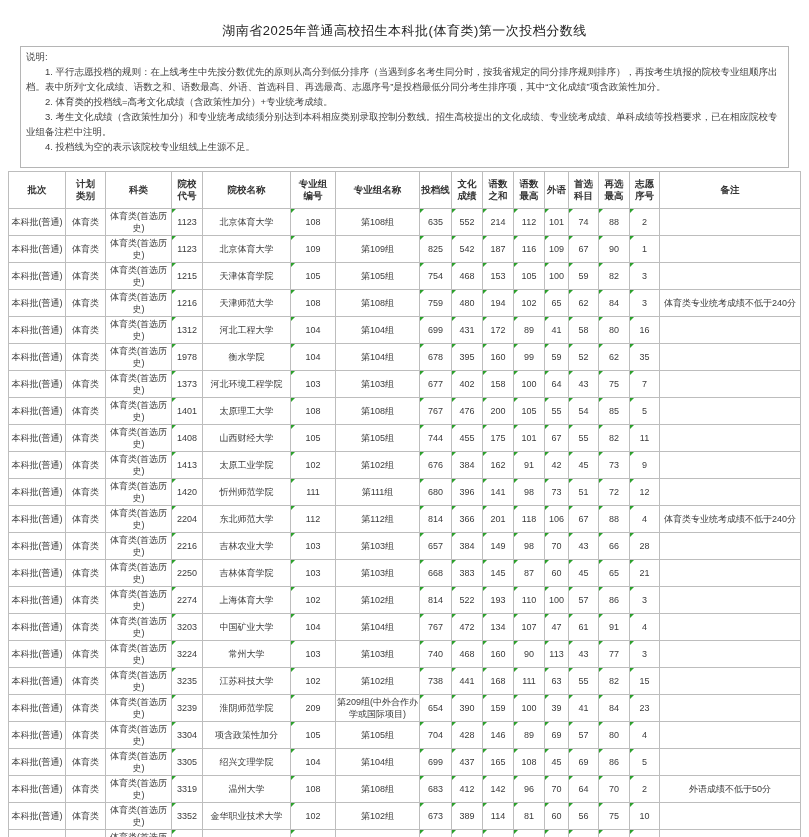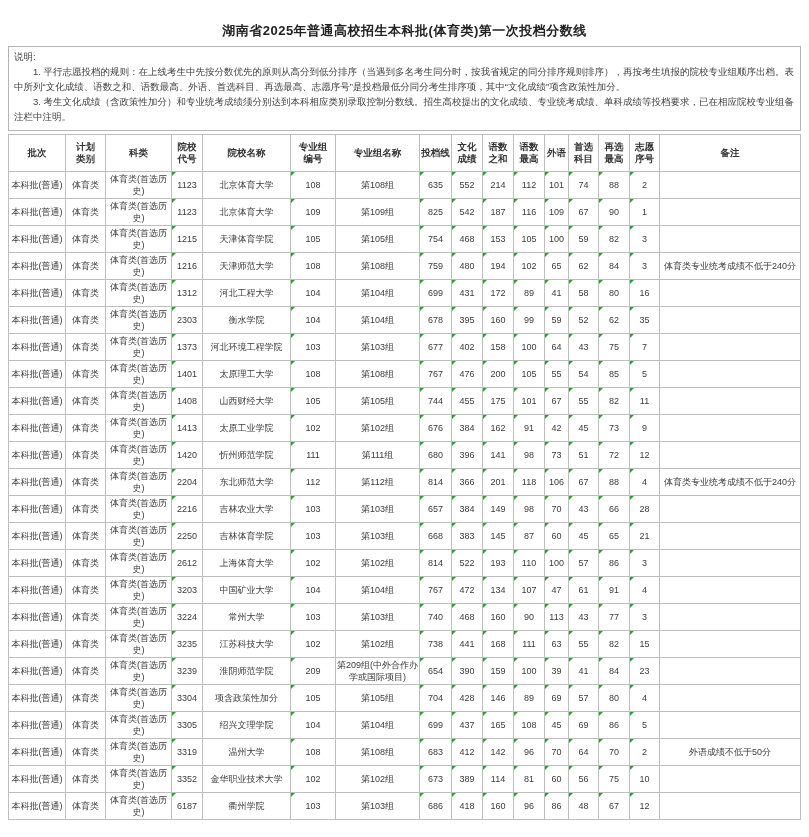--- a/index.html
+++ b/index.html
@@ -6,32 +6,32 @@
   body{
     width:809px;height:837px;overflow:hidden;
     font-family:"Liberation Sans","DejaVu Sans",sans-serif;
     color:#333;
     -webkit-font-smoothing:antialiased;
   }
   .page{width:809px;}
   .title{
     text-align:center;
     font-size:13px;
-    font-weight:bold;
+    font-weight:normal;
     color:#222;
     padding:22px 0 6px 0;
     letter-spacing:.5px;
   }
   .notes-box{
-    margin:0 8px;
+    margin:0 20px;
     border:1px solid #b5b5b5;
     font-size:9.5px;
     line-height:15px;
     color:#3d3d3d;
-    padding:2px 5px 6px 5px;
+    padding:2px 5px 13px 5px;
     box-sizing:border-box;
   }
   .notes-box .note-item{text-indent:2em;}
   table.score{
     border-collapse:collapse;
     table-layout:fixed;
     margin:3px 8px 0 8px;
     width:792px;
     font-size:9px;
   }
@@ -64,21 +64,23 @@
 </style>
 </head>
 <body>
 
 <div class="page">
   <div class="title">湖南省2025年普通高校招生本科批(体育类)第一次投档分数线</div>
 
   <div class="notes-box">
     <div>说明:</div>
     <div class="note-item">1. 平行志愿投档的规则：在上线考生中先按分数优先的原则从高分到低分排序（当遇到多名考生同分时，按我省规定的同分排序规则排序），再按考生填报的院校专业组顺序出档。表中所列“文化成绩、语数之和、语数最高、外语、首选科目、再选最高、志愿序号”是投档最低分同分考生排序项，其中“文化成绩”项含政策性加分。</div>
+    <div class="note-item">2. 体育类的投档线=高考文化成绩（含政策性加分）+专业统考成绩。</div>
     <div class="note-item">3. 考生文化成绩（含政策性加分）和专业统考成绩须分别达到本科相应类别录取控制分数线。招生高校提出的文化成绩、专业统考成绩、单科成绩等投档要求，已在相应院校专业组备注栏中注明。</div>
+    <div class="note-item">4. 投档线为空的表示该院校专业组线上生源不足。</div>
   </div>
 
   <table class="score">
     <colgroup>
         <col style="width: 57px;">
         <col style="width: 40px;">
         <col style="width: 66px;">
         <col style="width: 31px;">
         <col style="width: 88px;">
         <col style="width: 45px;">
@@ -210,21 +212,21 @@
           <td><span class="tri"></span><span class="cell-text">41</span></td>
           <td><span class="tri"></span><span class="cell-text">58</span></td>
           <td><span class="tri"></span><span class="cell-text">80</span></td>
           <td><span class="tri"></span><span class="cell-text">16</span></td>
           <td><span class="cell-text"></span></td>
         </tr>
         <tr>
           <td><span class="cell-text">本科批(普通)</span></td>
           <td><span class="cell-text">体育类</span></td>
           <td><span class="cell-text">体育类(首选历史)</span></td>
-          <td><span class="tri"></span><span class="cell-text">2303</span></td>
+          <td><span class="tri"></span><span class="cell-text">1978</span></td>
           <td><span class="cell-text">衡水学院</span></td>
           <td><span class="tri"></span><span class="cell-text">104</span></td>
           <td><span class="cell-text">第104组</span></td>
           <td><span class="tri"></span><span class="cell-text">678</span></td>
           <td><span class="tri"></span><span class="cell-text">395</span></td>
           <td><span class="tri"></span><span class="cell-text">160</span></td>
           <td><span class="tri"></span><span class="cell-text">99</span></td>
           <td><span class="tri"></span><span class="cell-text">59</span></td>
           <td><span class="tri"></span><span class="cell-text">52</span></td>
           <td><span class="tri"></span><span class="cell-text">62</span></td>
@@ -372,21 +374,21 @@
           <td><span class="tri"></span><span class="cell-text">60</span></td>
           <td><span class="tri"></span><span class="cell-text">45</span></td>
           <td><span class="tri"></span><span class="cell-text">65</span></td>
           <td><span class="tri"></span><span class="cell-text">21</span></td>
           <td><span class="cell-text"></span></td>
         </tr>
         <tr>
           <td><span class="cell-text">本科批(普通)</span></td>
           <td><span class="cell-text">体育类</span></td>
           <td><span class="cell-text">体育类(首选历史)</span></td>
-          <td><span class="tri"></span><span class="cell-text">2612</span></td>
+          <td><span class="tri"></span><span class="cell-text">2274</span></td>
           <td><span class="cell-text">上海体育大学</span></td>
           <td><span class="tri"></span><span class="cell-text">102</span></td>
           <td><span class="cell-text">第102组</span></td>
           <td><span class="tri"></span><span class="cell-text">814</span></td>
           <td><span class="tri"></span><span class="cell-text">522</span></td>
           <td><span class="tri"></span><span class="cell-text">193</span></td>
           <td><span class="tri"></span><span class="cell-text">110</span></td>
           <td><span class="tri"></span><span class="cell-text">100</span></td>
           <td><span class="tri"></span><span class="cell-text">57</span></td>
           <td><span class="tri"></span><span class="cell-text">86</span></td>

